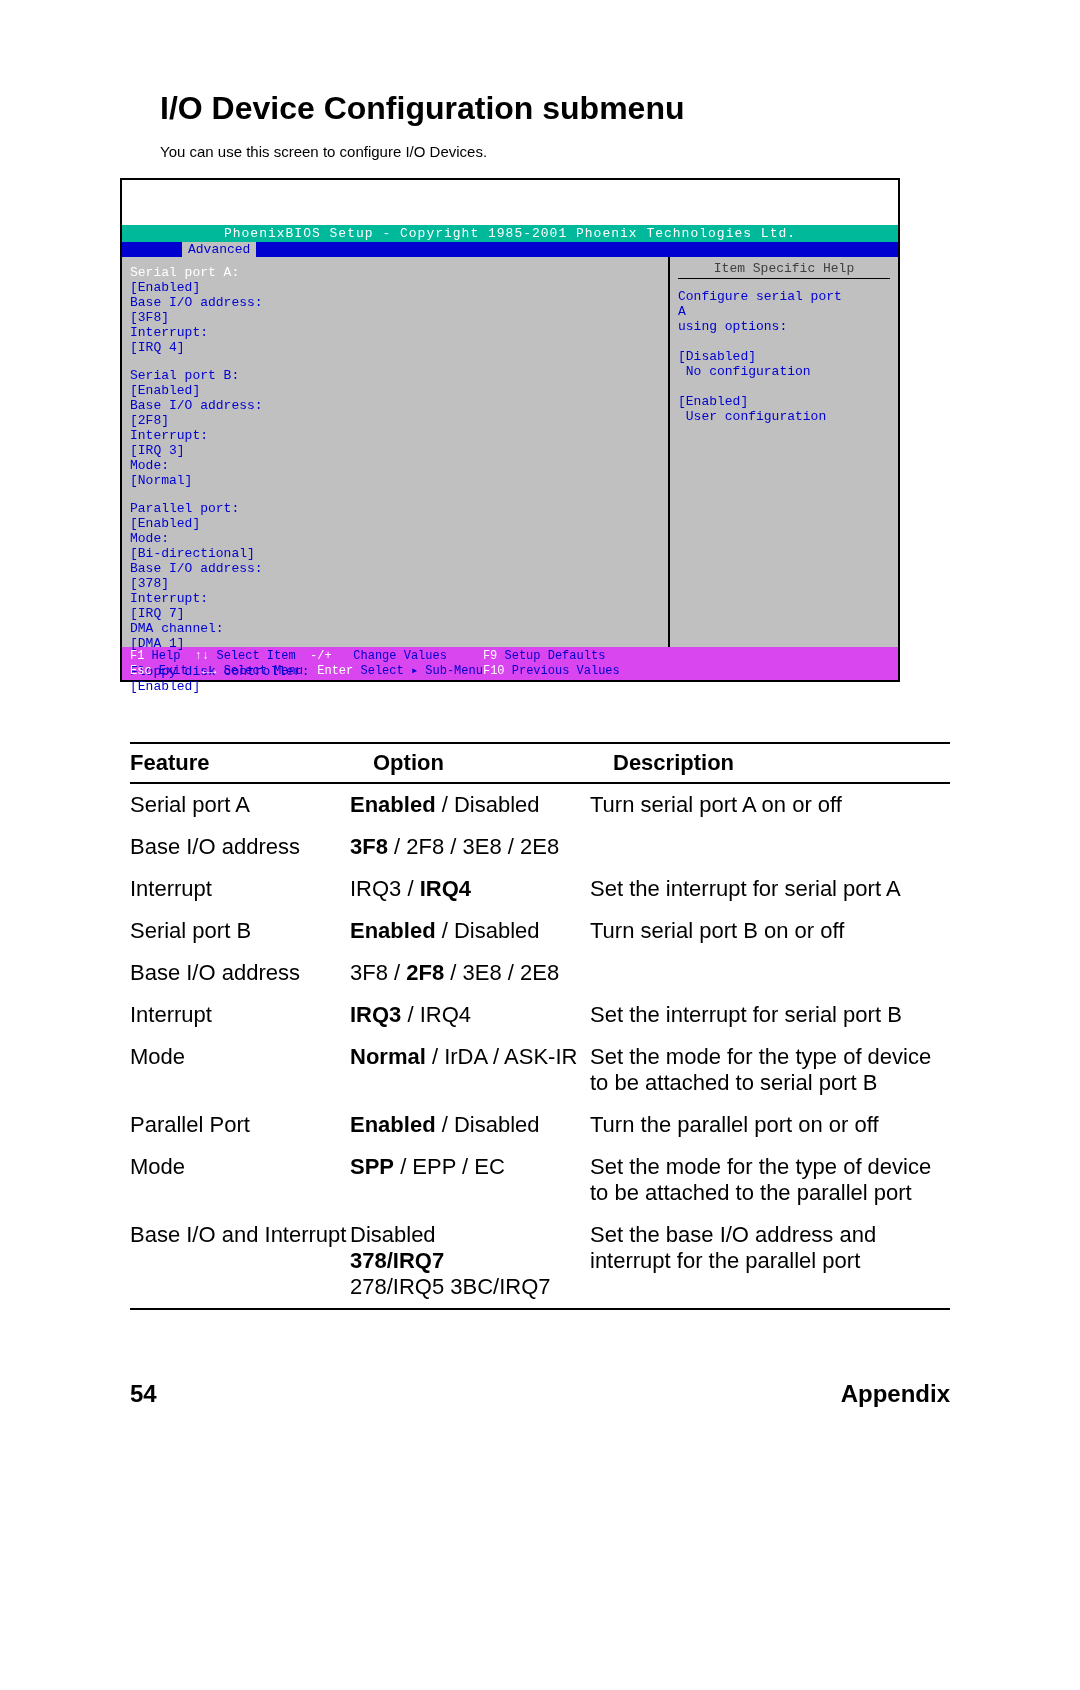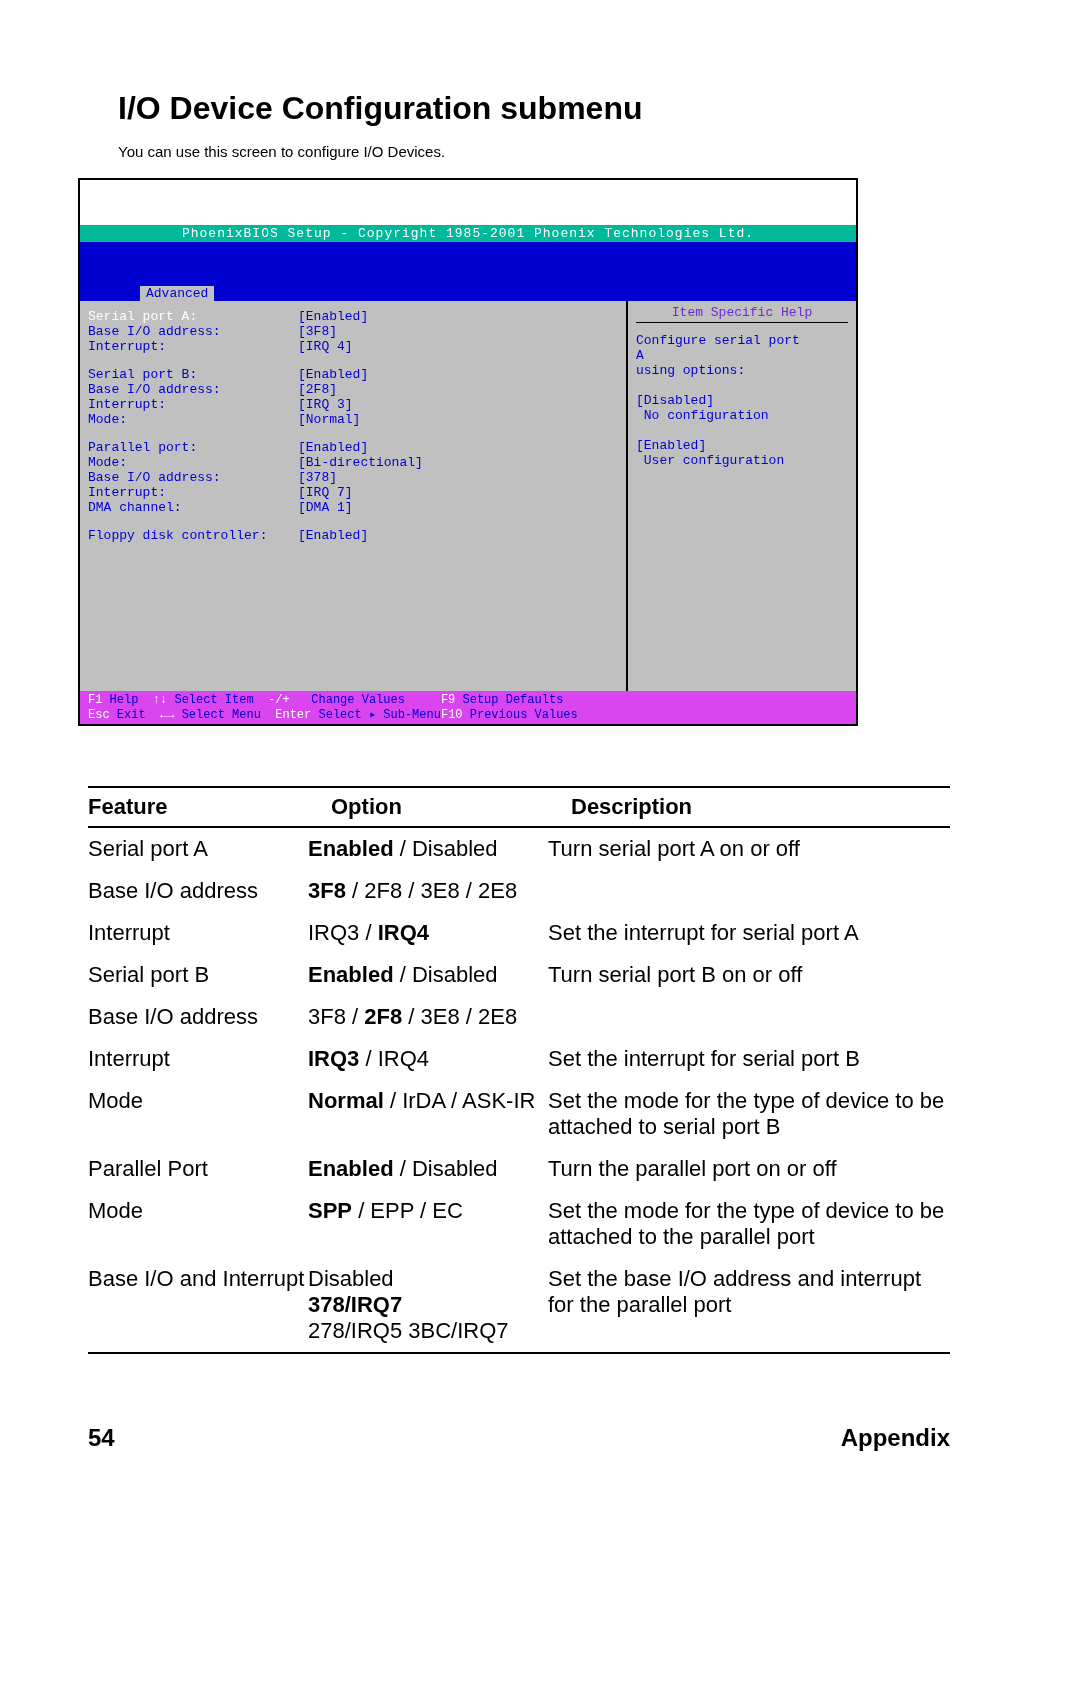--- a/index.html
+++ b/index.html
@@ -1,28 +1,28 @@
 <!DOCTYPE html>
 <html><head>
 <meta charset="utf-8">
 <style>
   * { margin:0; padding:0; box-sizing:border-box; }
   body { width:1080px; height:1690px; background:#fff; font-family:Arial,Helvetica,sans-serif; color:#000; }
-  .page { padding:90px 110px 60px 68px; }
+  .page { padding:90px 110px 60px 110px; }
   h1 { font-size:32px; font-weight:bold; margin-bottom:16px; padding-left:50px;}
   .intro { font-size:15px; margin-bottom:18px; padding-left:50px;}
   .bios { width:780px; margin-left:10px; border:2px solid #000; font-family:"Courier New",monospace; font-size:13px; }
   .bios-title { background:#00b89a; color:#fff; text-align:center; padding:1px 0; letter-spacing:1px;margin-top:45px;}
   .bios-menubar { background:#0000d0; color:#fff; padding:0; }
-  .bios-tab { display:inline-block; background:#c0c0c0; color:#0000d0; padding:0 6px; margin-left:60px;margin-top:44px; }
+  .bios-tab { display:inline-block; background:#c0c0c0; color:#0000d0; padding:0 6px; margin-left:60px; }
   .bios-body { background:#c0c0c0; display:flex; height:390px; }
   .bios-left { flex:1.45; padding:8px 8px; color:#0000d0; }
   .bios-right { width:230px; border-left:2px solid #000; padding:4px 8px; color:#0000d0; }
-  .bios-right-title { color:#6d28d9; text-align:center; border-bottom:1px solid #000; padding-bottom:2px; margin-bottom:10px;}
-  .bios-row { display:flex; }
+  .bios-right-title { color:#404040; text-align:center; border-bottom:1px solid #000; padding-bottom:2px; margin-bottom:10px;}
+  .bios-row { display:flex;flex-direction:column; }
   .bios-label { width:210px; white-space:pre; }
   .bios-val { white-space:pre; }
   .bios-foot { background:#d946ef; color:#0000d0; padding:2px 8px; font-size:12px; white-space:pre; }
   .bios-foot .k { color:#fff; }
   .tbl-wrap { margin-top:60px; padding:0 20px;}
   .rule-top { border-top:2px solid #000; height:8px; }
   .rule-bottom { border-top:2px solid #000; height:0; }
   .tbl { width:100%; font-size:22px; }
   .thead { display:flex; border-bottom:2px solid #000; padding-bottom:6px; font-weight:bold; }
   .th1 { width:220px; } .th2 { width:240px;margin-left:23px; } .th3 { flex:1; }

